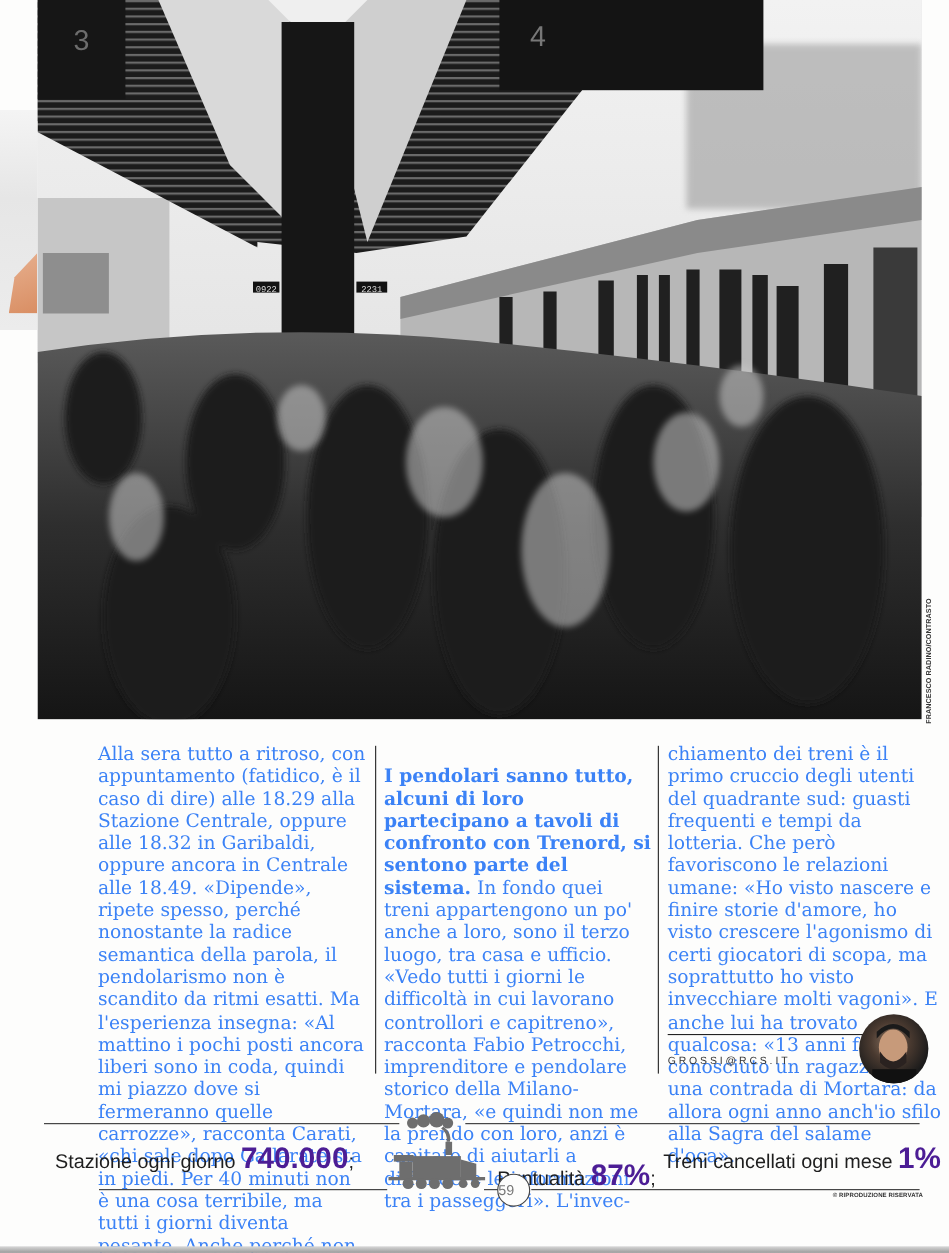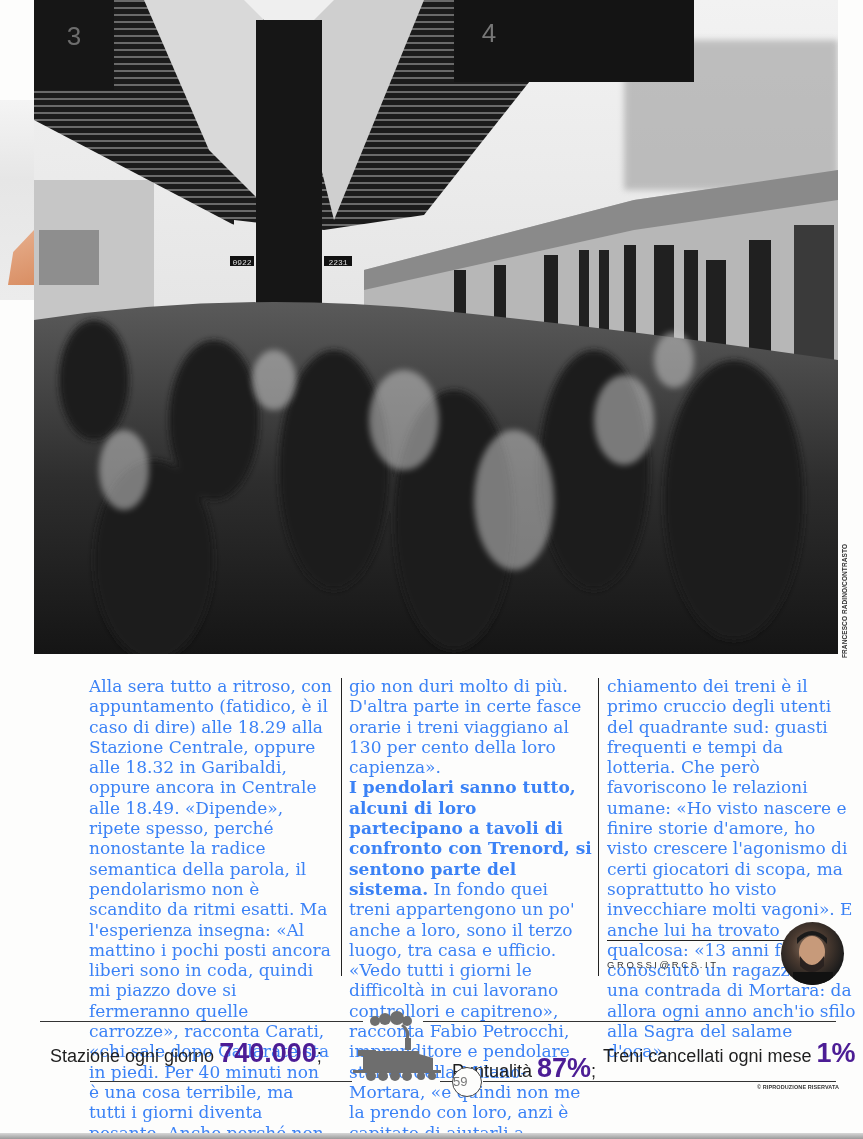--- a/index.html
+++ b/index.html
@@ -188,21 +188,21 @@
 
 <div class="vrule r1"></div>
 <div class="vrule r2"></div>
 
 <div class="article">
   <div class="col col1">
     <p>Alla sera tutto a ritroso, con appuntamento (fatidico, è il caso di dire) alle 18.29 alla Stazione Centrale, oppure alle 18.32 in Garibaldi, oppure ancora in Centrale alle 18.49. «Dipende», ripete spesso, perché nonostante la radice semantica della parola, il pendolarismo non è scandito da ritmi esatti. Ma l'esperienza insegna: «Al mattino i pochi posti ancora liberi sono in coda, quindi mi piazzo dove si fermeranno quelle carrozze», racconta Carati, «chi sale dopo Gallarate sta in piedi. Per 40 minuti non è una cosa terribile, ma tutti i giorni diventa pesante. Anche perché non è affatto detto che il viag-</p>
   </div>
   <div class="col col2">
     <p>
-      <span>gio non duri molto di più. D'altra parte in certe fasce orarie i treni viaggiano al 130 per cento della loro capienza».</span><br>
+      <br>
       <span class="bold">I pendolari sanno tutto, alcuni di loro partecipano a tavoli di confronto con Trenord, si sentono parte del sistema.</span><span> In fondo quei treni appartengono un po' anche a loro, sono il terzo luogo, tra casa e ufficio. «Vedo tutti i giorni le difficoltà in cui lavorano controllori e capitreno», racconta Fabio Petrocchi, imprenditore e pendolare storico della Milano-Mortara, «e quindi non me la prendo con loro, anzi è capitato di aiutarli a diffondere le informazioni tra i passeggeri». L'invec-</span>
     </p>
   </div>
   <div class="col col3">
     <p>chiamento dei treni è il primo cruccio degli utenti del quadrante sud: guasti frequenti e tempi da lotteria. Che però favoriscono le relazioni umane: «Ho visto nascere e finire storie d'amore, ho visto crescere l'agonismo di certi giocatori di scopa, ma soprattutto ho visto invecchiare molti vagoni». E anche lui ha trovato qualcosa: «13 anni fa ho conosciuto un ragazzo di una contrada di Mortara: da allora ogni anno anch'io sfilo alla Sagra del salame d'oca».</p>
   </div>
 </div>
 
 <div class="sig-rule"></div>
 <div class="sig-email">GROSSI@RCS.IT</div>

